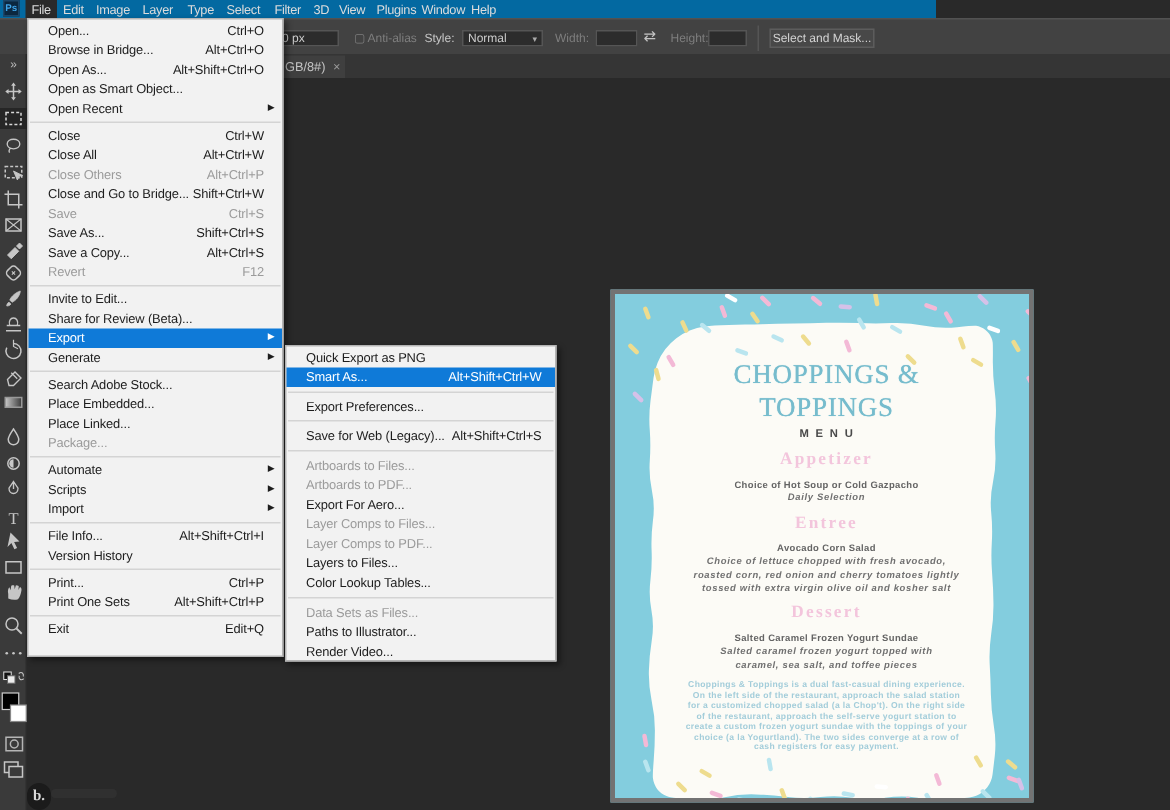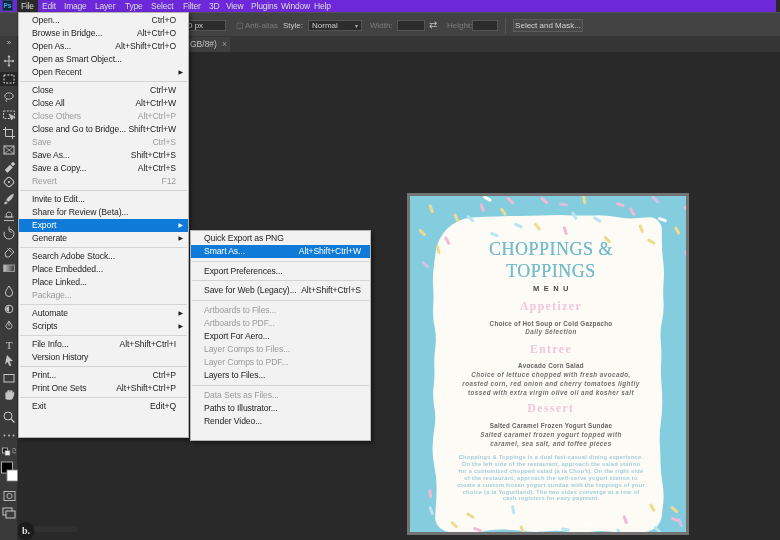--- a/index.html
+++ b/index.html
@@ -1,16 +1,16 @@
 <!DOCTYPE html>
 <html><head><meta charset="utf-8"><style>
 *{margin:0;padding:0;box-sizing:border-box}
 html,body{width:780px;height:540px;overflow:hidden;background:#292929;
  font-family:"Liberation Sans",sans-serif;position:relative}
-#menubar{position:absolute;left:0;top:0;width:776px;height:12px;background:#6d28d9}
+#menubar{position:absolute;left:0;top:0;width:624px;height:12px;background:#0369a1}
 #pslogo{position:absolute;left:2px;top:0;width:11px;height:11px;background:#0b2740;
  border:1px solid #1d4668;color:#3fa5ea;font-size:6.5px;font-weight:bold;
  text-align:center;line-height:9px}
 .mb{position:absolute;top:0;height:12px;line-height:12px;font-size:8.5px;
  letter-spacing:-0.2px;color:#dcdcdc}
 #mb-file{background:#2a2a2a;padding:0 4px}
 #optbar{position:absolute;left:0;top:12px;width:780px;height:24px;background:#424242;
  border-top:1px solid #525252}
 .obox{position:absolute;background:#2c2c2c;border:1px solid #555;height:11px;top:7px}
 .obox span.v{position:absolute;left:3px;top:0;font-size:8px;color:#ccc;line-height:9px}
@@ -321,20 +321,24 @@
     </div>
 <div class="msep"></div>
 <div class="mrow" style="height:13px">
       <span class="lb">Automate</span>
       <span class="ar">▶</span>
     </div>
 <div class="mrow" style="height:13px">
       <span class="lb">Scripts</span>
       <span class="ar">▶</span>
     </div>
+<div class="mrow" style="height:13px">
+      <span class="lb">Import</span>
+      <span class="ar">▶</span>
+    </div>
 <div class="msep"></div>
 <div class="mrow" style="height:13px">
       <span class="lb">File Info...</span>
       <span class="sc">Alt+Shift+Ctrl+I</span>
     </div>
 <div class="mrow" style="height:13px">
       <span class="lb">Version History</span>
     </div>
 <div class="msep"></div>
 <div class="mrow" style="height:13px">
@@ -379,20 +383,23 @@
       <span class="lb">Export For Aero...</span>
     </div>
 <div class="mrow dis" style="height:13.1px">
       <span class="lb">Layer Comps to Files...</span>
     </div>
 <div class="mrow dis" style="height:13.1px">
       <span class="lb">Layer Comps to PDF...</span>
     </div>
 <div class="mrow" style="height:13.1px">
       <span class="lb">Layers to Files...</span>
+    </div>
+<div class="mrow" style="height:13.1px">
+      <span class="lb">Color Lookup Tables...</span>
     </div>
 <div class="msep"></div>
 <div class="mrow dis" style="height:13.1px">
       <span class="lb">Data Sets as Files...</span>
     </div>
 <div class="mrow" style="height:13.1px">
       <span class="lb">Paths to Illustrator...</span>
     </div>
 <div class="mrow" style="height:13.1px">
       <span class="lb">Render Video...</span>

